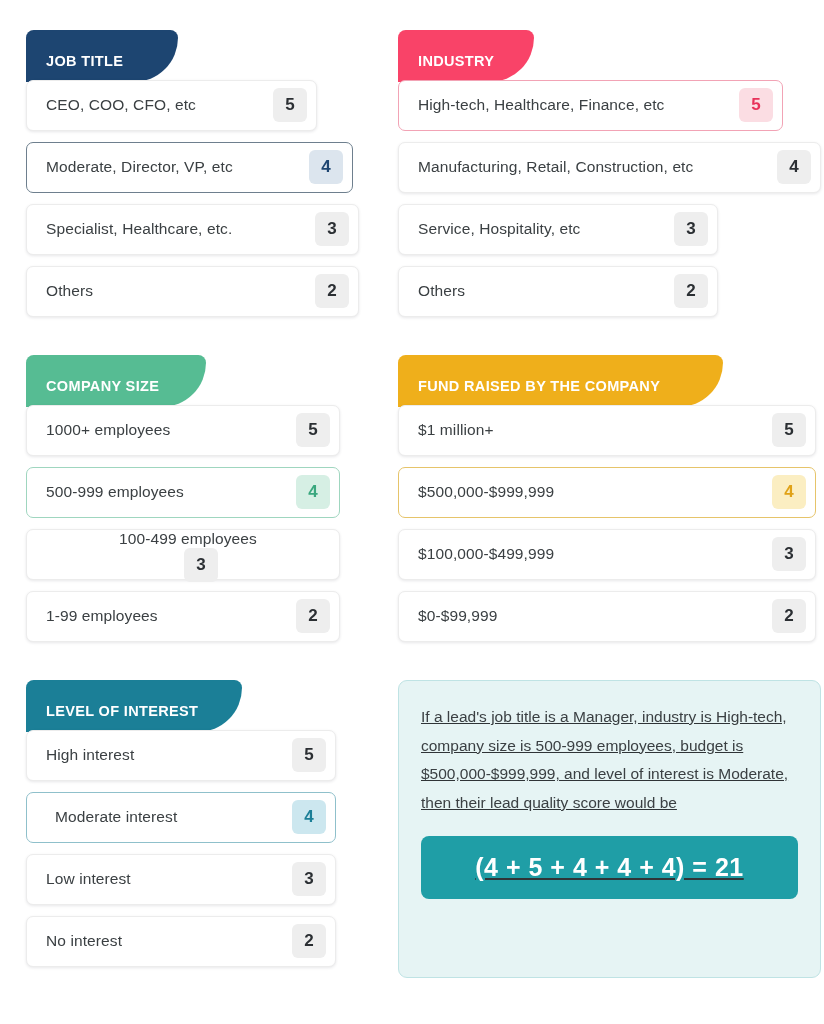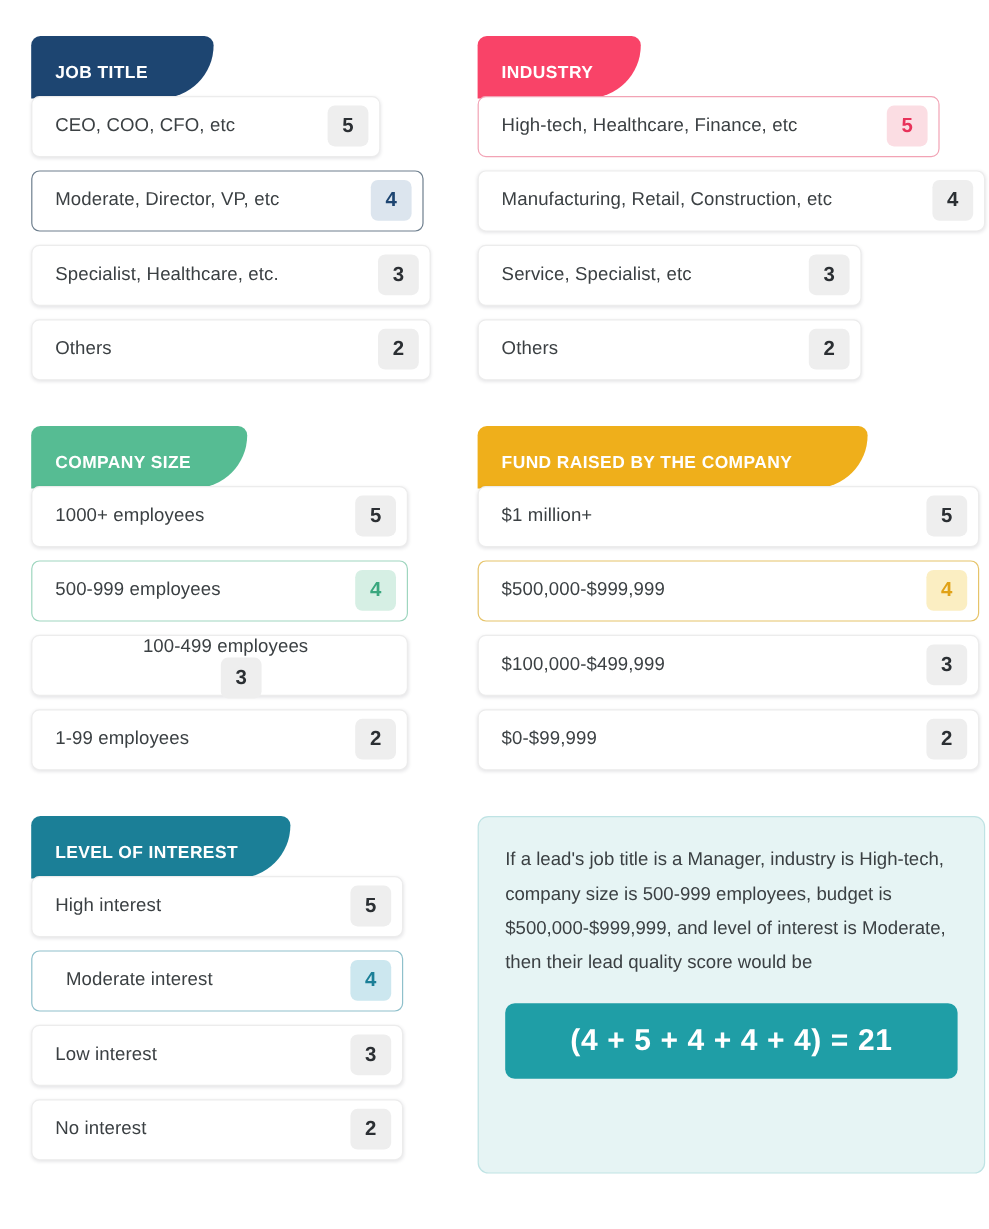--- a/index.html
+++ b/index.html
@@ -97,20 +97,21 @@
     border-style: solid;
   }
 
   
   .summary {
     background: #e6f4f4;
     border: 1px solid #bfe3e4;
     border-radius: 9px;
     padding: 22px 22px 20px 22px;
     box-sizing: border-box;
+    text-decoration: underline;
   }
 
   .summary-text {
     font-size: 15.5px;
     line-height: 1.85;
     color: #3b4043;
     margin: 0 0 18px 0;
   }
 
   .summary-result {
@@ -151,21 +152,21 @@
     <div class="panel"><div class="panel-tab" style="background: rgb(249, 67, 104); min-width: 90px;">INDUSTRY</div><div class="rows">
           <div class="row selected" style="width: 385px; border-color: rgb(242, 163, 181); box-shadow: none;">
             <span class="row-label">High-tech, Healthcare, Finance, etc</span>
             <span class="row-score" style="background: rgb(251, 221, 227); color: rgb(232, 50, 90);">5</span>
           </div>
           <div class="row" style="width: 423px;">
             <span class="row-label">Manufacturing, Retail, Construction, etc</span>
             <span class="row-score">4</span>
           </div>
           <div class="row" style="width: 320px;">
-            <span class="row-label">Service, Specialist, etc</span>
+            <span class="row-label">Service, Hospitality, etc</span>
             <span class="row-score">3</span>
           </div>
           <div class="row" style="width: 320px;">
             <span class="row-label">Others</span>
             <span class="row-score">2</span>
           </div>
         </div></div>
 
     <div class="panel"><div class="panel-tab" style="background: rgb(86, 188, 147); min-width: 134px;">COMPANY SIZE</div><div class="rows">
           <div class="row" style="width: 314px;">

